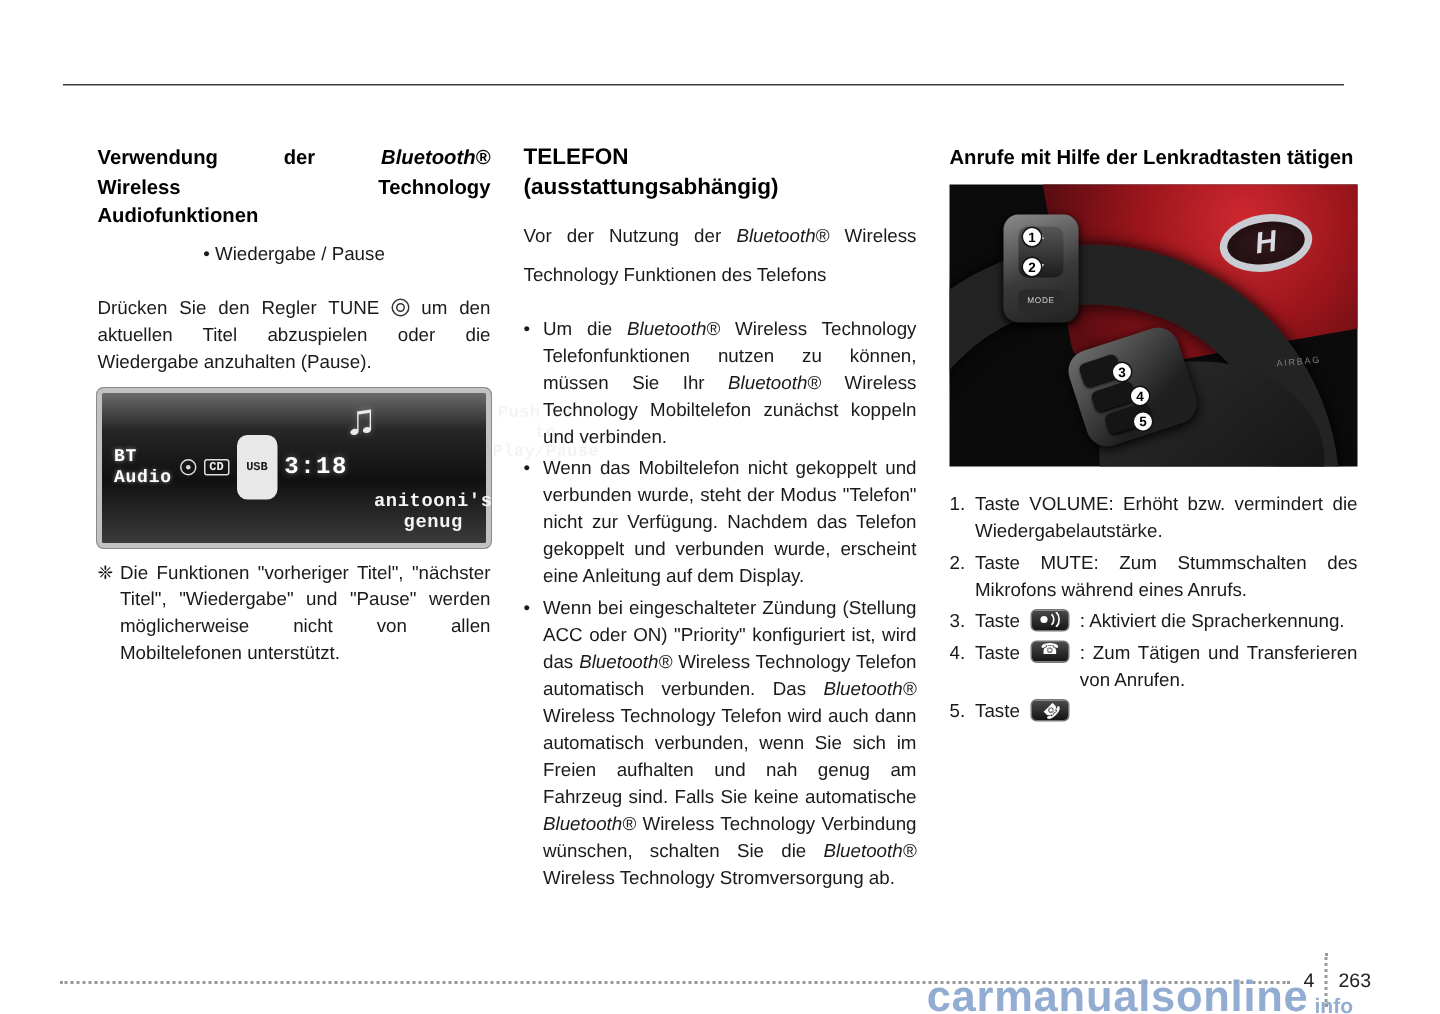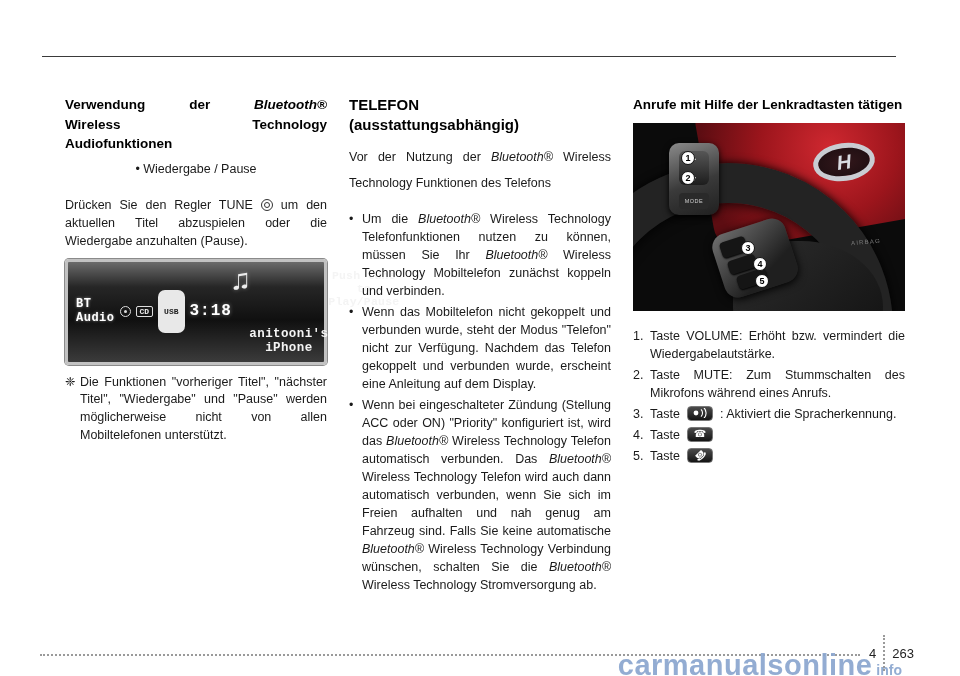--- a/index.html
+++ b/index.html
@@ -140,21 +140,21 @@
 
       <div class="radio">
         <div class="radio-top">
           <span class="bt-label">BT Audio</span>
           <span class="disc-icon"></span>
           <span class="cd-badge">CD</span>
           <span class="usb-badge">USB</span>
           <span class="time">3:18</span>
         </div>
         <div class="radio-note">♫</div>
-        <div class="radio-line1">anitooni's iPhone</div>
+        <div class="radio-line1">anitooni's genug</div>
         <div class="radio-line2">Push tune to Play/Pause</div>
       </div>
 
       <p class="note">
         <span class="note-mark">❈</span>
         <span class="note-text">Die Funktionen "vorheriger Titel", "nächster Titel", "Wiedergabe" und "Pause" werden möglicherweise nicht von allen Mobiltelefonen unterstützt.</span>
       </p>
     </section>
 
     <section>
@@ -231,20 +231,21 @@
             </svg>
           </span>
           <span class="desc">: Aktiviert die Spracherkennung.</span>
         </div>
         <div class="nitem">
           <span class="nnum">4.</span>
           <span class="tlabel">Taste</span>
           <span class="pbtn">
             <span class="pglyph">☎</span>
           </span>
+          <span class="desc">: Zum Tätigen und Transferieren von Anrufen.</span>
         </div>
         <div class="nitem">
           <span class="nnum">5.</span>
           <span class="tlabel">Taste</span>
           <span class="pbtn">
             <span class="pglyph rot">☎</span>
           </span>
         </div>
       </div>
     </section>

